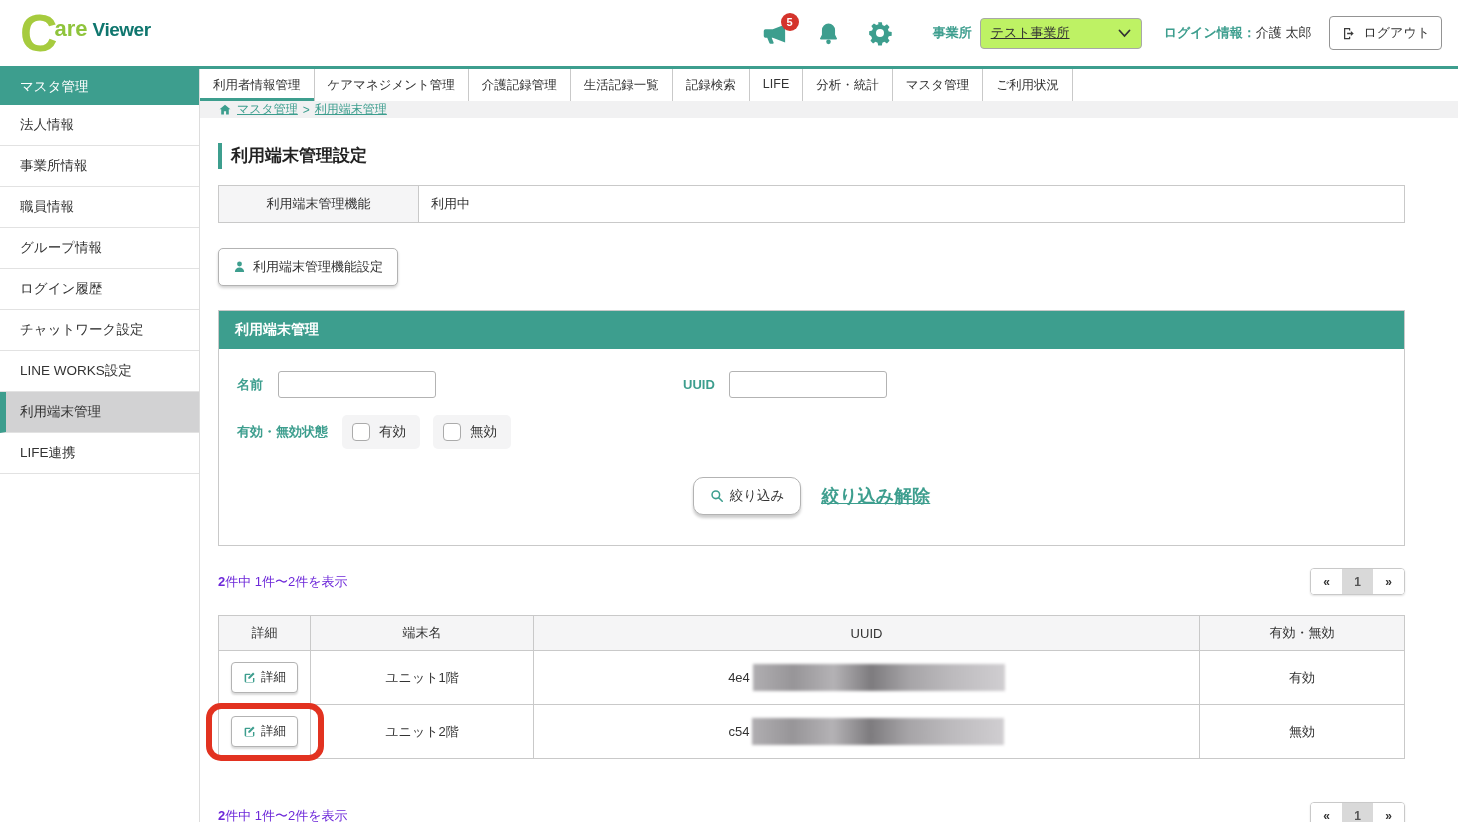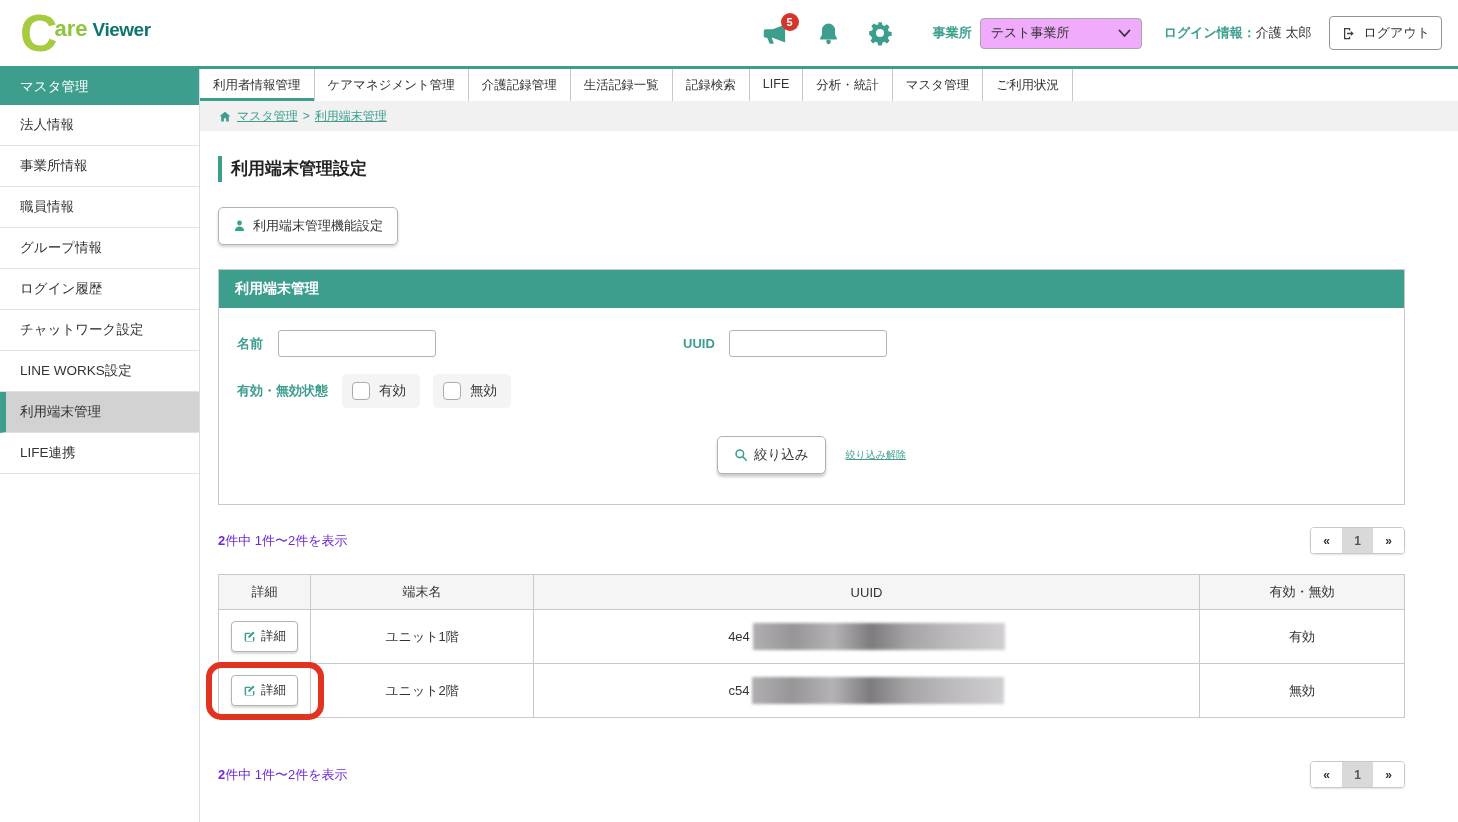--- a/index.html
+++ b/index.html
@@ -9,21 +9,21 @@
   .topbar { height:66px; display:flex; align-items:center; justify-content:space-between; padding:0 16px 0 20px; background:#fff; }
   .logo { display:flex; align-items:center; }
   .logo-c { font-size:52px; font-weight:bold; color:#a6cb3e; line-height:.9; }
   .logo-rest { display:flex; align-items:baseline; position:relative; top:-4px; margin-left:-3px; }
   .logo-are { font-size:22px; font-weight:bold; color:#8fc43c; }
   .logo-viewer { font-size:19px; font-weight:700; color:#0f766e; margin-left:5px; letter-spacing:-.5px; }
   .topbar-right { display:flex; align-items:center; }
   .icon-btn { position:relative; margin-right:26px; cursor:pointer; display:flex; align-items:center; }
   .badge { position:absolute; top:-7px; right:-9px; min-width:18px; height:18px; border-radius:50%; background:#d4342c; color:#fff; font-size:11px; font-weight:bold; display:flex; align-items:center; justify-content:center; }
   .office-label { color:#3d9e8e; font-weight:bold; font-size:13px; margin:0 8px 0 14px; }
-  .office-select { width:162px; height:31px; border:1px solid #a8a8a8; border-radius:4px; background:#f0abfc; display:flex; align-items:center; justify-content:space-between; padding:8px 10px; font-size:13px; cursor:pointer; }
+  .office-select { width:162px; height:31px; border:1px solid #a8a8a8; border-radius:4px; background:#bef264; display:flex; align-items:center; justify-content:space-between; padding:8px 10px; font-size:13px; cursor:pointer;text-decoration:underline; }
   .login-label { color:#3d9e8e; font-weight:bold; font-size:13px; margin-left:22px; }
   .login-sep { font-size:13px; color:#3d9e8e; font-weight:bold; }
   .login-user { font-size:13px; color:#333; margin-right:18px; }
   .logout-btn { display:flex; align-items:center; gap:6px; background:#fff; border:1px solid #949494; border-radius:4px; padding:7px 11px; font-size:13px; color:#333; cursor:pointer; font-family:inherit; }
   .teal-divider { height:3px; background:#3d9e8e; }
 
   
   .layout { display:flex; height:753px; }
   .sidebar { width:200px; flex-shrink:0; border-right:1px solid #ddd; background:#fff; }
   .sidebar-header { background:#3d9e8e; color:#fff; font-size:13.5px; padding:9px 20px; }
@@ -56,22 +56,22 @@
   .f-label { color:#3d9e8e; font-weight:bold; font-size:13px; }
   .text-input { width:158px; height:27px; border:1px solid #b3b3b3; border-radius:3px; font-size:13px; padding:0 6px; font-family:inherit; }
   .name-label { margin-right:15px; }
   .uuid-label { margin-left:247px; margin-right:14px; }
   .status-row { margin-top:17px; }
   .status-label { margin-right:14px; }
   .check-pill { display:flex; align-items:center; gap:9px; background:#f4f4f5; border-radius:5px; padding:8px 14px 8px 10px; margin-right:13px; cursor:pointer; }
   .checkbox { width:18px; height:18px; background:#fff; border:1px solid #ababab; border-radius:4px; }
   .pill-label { font-size:13.5px; color:#333; }
   .action-row { margin-top:28px; display:flex; align-items:center; justify-content:center; gap:20px; }
-  .filter-btn { display:inline-flex; align-items:center; gap:6px; background:#fff; border:1px solid #b3b3b3; border-radius:5px; padding:9px 16px; font-size:13.5px; color:#333; cursor:pointer; box-shadow:0 3px 3px rgba(0,0,0,.2); font-family:inherit; }
-  .clear-link { color:#3d9e8e; font-size:10px; font-weight:400; text-decoration:underline; cursor:pointer; }
+  .filter-btn { display:inline-flex; align-items:center; gap:6px; background:#fff; border:1px solid #b3b3b3; border-radius:10px; padding:9px 16px; font-size:13.5px; color:#333; cursor:pointer; box-shadow:0 3px 3px rgba(0,0,0,.2); font-family:inherit; }
+  .clear-link { color:#3d9e8e; font-size:18px; font-weight:700; text-decoration:underline; cursor:pointer; }
 
   
   .results-row { margin-top:22px; display:flex; justify-content:space-between; align-items:center; }
   .summary { font-size:13px; color:#6d28d9; }
   .summary b { font-weight:bold; }
   .pagination { display:flex; border:1px solid #c9c9c9; border-radius:4px; overflow:hidden; box-shadow:0 1px 2px rgba(0,0,0,.12); }
   .page-cell { width:31px; height:25px; display:flex; align-items:center; justify-content:center; font-size:12px; font-weight:bold; color:#333; background:#fff; cursor:pointer; }
   .page-cell.current { background:#d9d9d9; color:#555; cursor:default; }
 
   
@@ -185,20 +185,28 @@
           </svg>
       </span>
       <span class="crumb-link">マスタ管理</span>
       <span class="crumb-sep">&gt;</span>
       <span class="crumb-link">利用端末管理</span>
     </div>
 
     <div class="content">
       <h1 class="page-title">利用端末管理設定</h1>
 
+      <table class="info-table">
+        <tbody>
+            <tr>
+          <td class="info-label-cell">利用端末管理機能</td>
+          <td class="info-value-cell">利用中</td>
+        </tr>
+      </tbody>
+        </table>
 
       <button class="settings-btn">
         <span>
           <svg width="13" height="14" viewBox="0 0 24 24">
               <circle fill="#3d9e8e" cx="12" cy="6.5" r="4.5"></circle>
               <path fill="#3d9e8e" d="M3.5 21c0-5 3.8-8 8.5-8s8.5 3 8.5 8z"></path>
             </svg>
         </span>
         <span>利用端末管理機能設定</span>
       </button>

